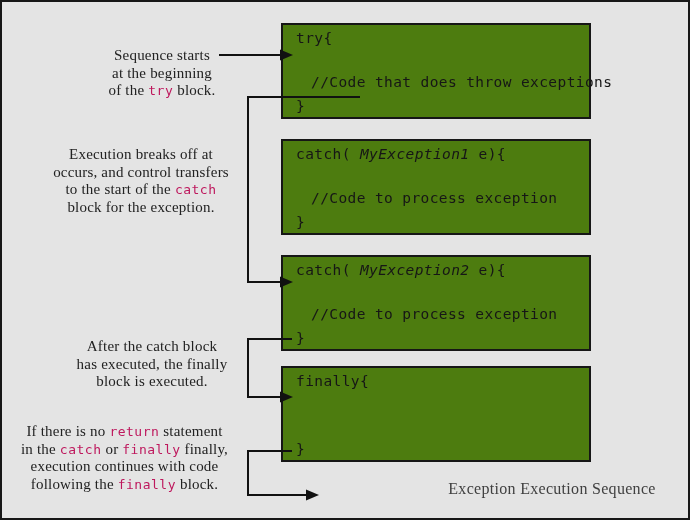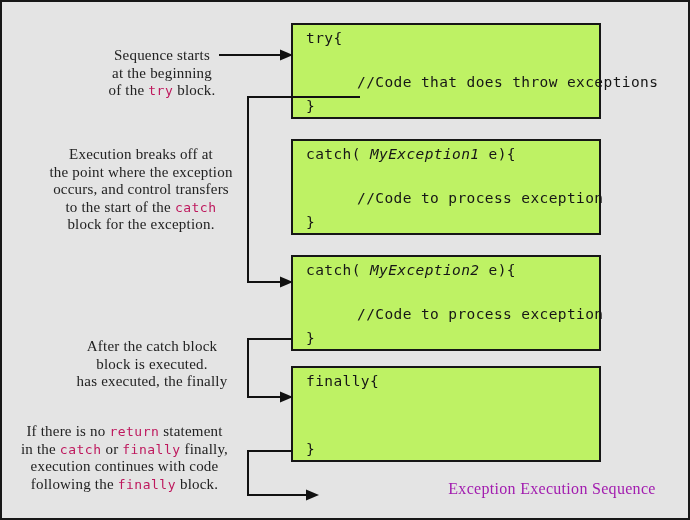--- a/index.html
+++ b/index.html
@@ -2,47 +2,47 @@
 <html><head>
 <meta charset="utf-8">
 <style>
   html,body{margin:0;padding:0;background:#fff;}
   #canvas{
     position:relative;width:690px;height:520px;overflow:hidden;
     background:#e4e4e4;border:2px solid #161616;box-sizing:border-box;
     font-family:"Liberation Serif", serif;color:#1f1f1f;
   }
   .box{
-    position:absolute;left:289px;width:310px;height:96px;
-    background:#bef264;border:2px solid #161616;box-sizing:border-box;
+    position:absolute;left:279px;width:310px;height:96px;
+    background:#4d7c0f;border:2px solid #161616;box-sizing:border-box;
   }
   .code-line{
     position:absolute;left:0;right:2px;height:19px;
     font-family:"DejaVu Sans Mono", monospace;font-size:14.5px;
     letter-spacing:0.4px;color:#161616;white-space:nowrap;
   }
   .code-header,.code-close{padding-left:13px;}
   .code-header{top:5px;}
-  .code-comment{top:49px;padding-left:64px;}
+  .code-comment{top:49px;padding-left:28px;}
   .code-close{top:73px;}
   .exc{font-style:italic;text-align:right;}
   .ann{
     position:absolute;text-align:center;font-size:15px;line-height:17.5px;
     letter-spacing:0.2px;color:#222;
   }
   .mono{
     font-family:"DejaVu Sans Mono", monospace;font-size:13px;
     letter-spacing:0.5px;color:#be185d;
   }
   #arrows{position:absolute;left:0;top:0;width:690px;height:520px;pointer-events:none;}
   #arrows .ln{stroke:#111;stroke-width:2;fill:none;}
   #arrows .hd{fill:#111;stroke:none;}
   .caption{
     position:absolute;left:440px;top:478px;width:220px;text-align:center;
-    font-size:16px;letter-spacing:0.3px;color:#a21caf;
+    font-size:16px;letter-spacing:0.3px;color:#404040;
   }
 </style>
 </head>
 <body>
 
 <div id="canvas">
 
   <div class="box" style="top:21px">
     <div class="code-line code-header"><span>try{</span><span class="exc"></span><span></span></div>
     <div class="code-line code-comment">//Code that does throw exceptions</div>
@@ -67,30 +67,29 @@
   </div>
 
   <div class="ann" style="left:99px;top:45px;width:122px">
     <div><span>Sequence starts</span></div>
     <div><span>at the beginning</span></div>
     <div><span>of the </span><span class="mono">try</span><span> block.</span></div>
   </div>
 
   <div class="ann" style="left:29px;top:144px;width:220px">
     <div><span>Execution breaks off at</span></div>
-    <div><span>the point where the exception</span></div>
     <div><span>occurs, and control transfers</span></div>
     <div><span>to the start of the </span><span class="mono">catch</span></div>
     <div><span>block for the exception.</span></div>
   </div>
 
   <div class="ann" style="left:60px;top:336px;width:180px">
     <div><span>After the catch block</span></div>
+    <div><span>has executed, the finally</span></div>
     <div><span>block is executed.</span></div>
-    <div><span>has executed, the finally</span></div>
   </div>
 
   <div class="ann" style="left:12px;top:421px;width:221px">
     <div><span>If there is no </span><span class="mono">return</span><span> statement</span></div>
     <div><span>in the </span><span class="mono">catch</span><span> or </span><span class="mono">finally</span><span> finally,</span></div>
     <div><span>execution continues with code</span></div>
     <div><span>following the </span><span class="mono">finally</span><span> block.</span></div>
   </div>
 
   <svg id="arrows" viewBox="0 0 690 520" xmlns="http://www.w3.org/2000/svg">

